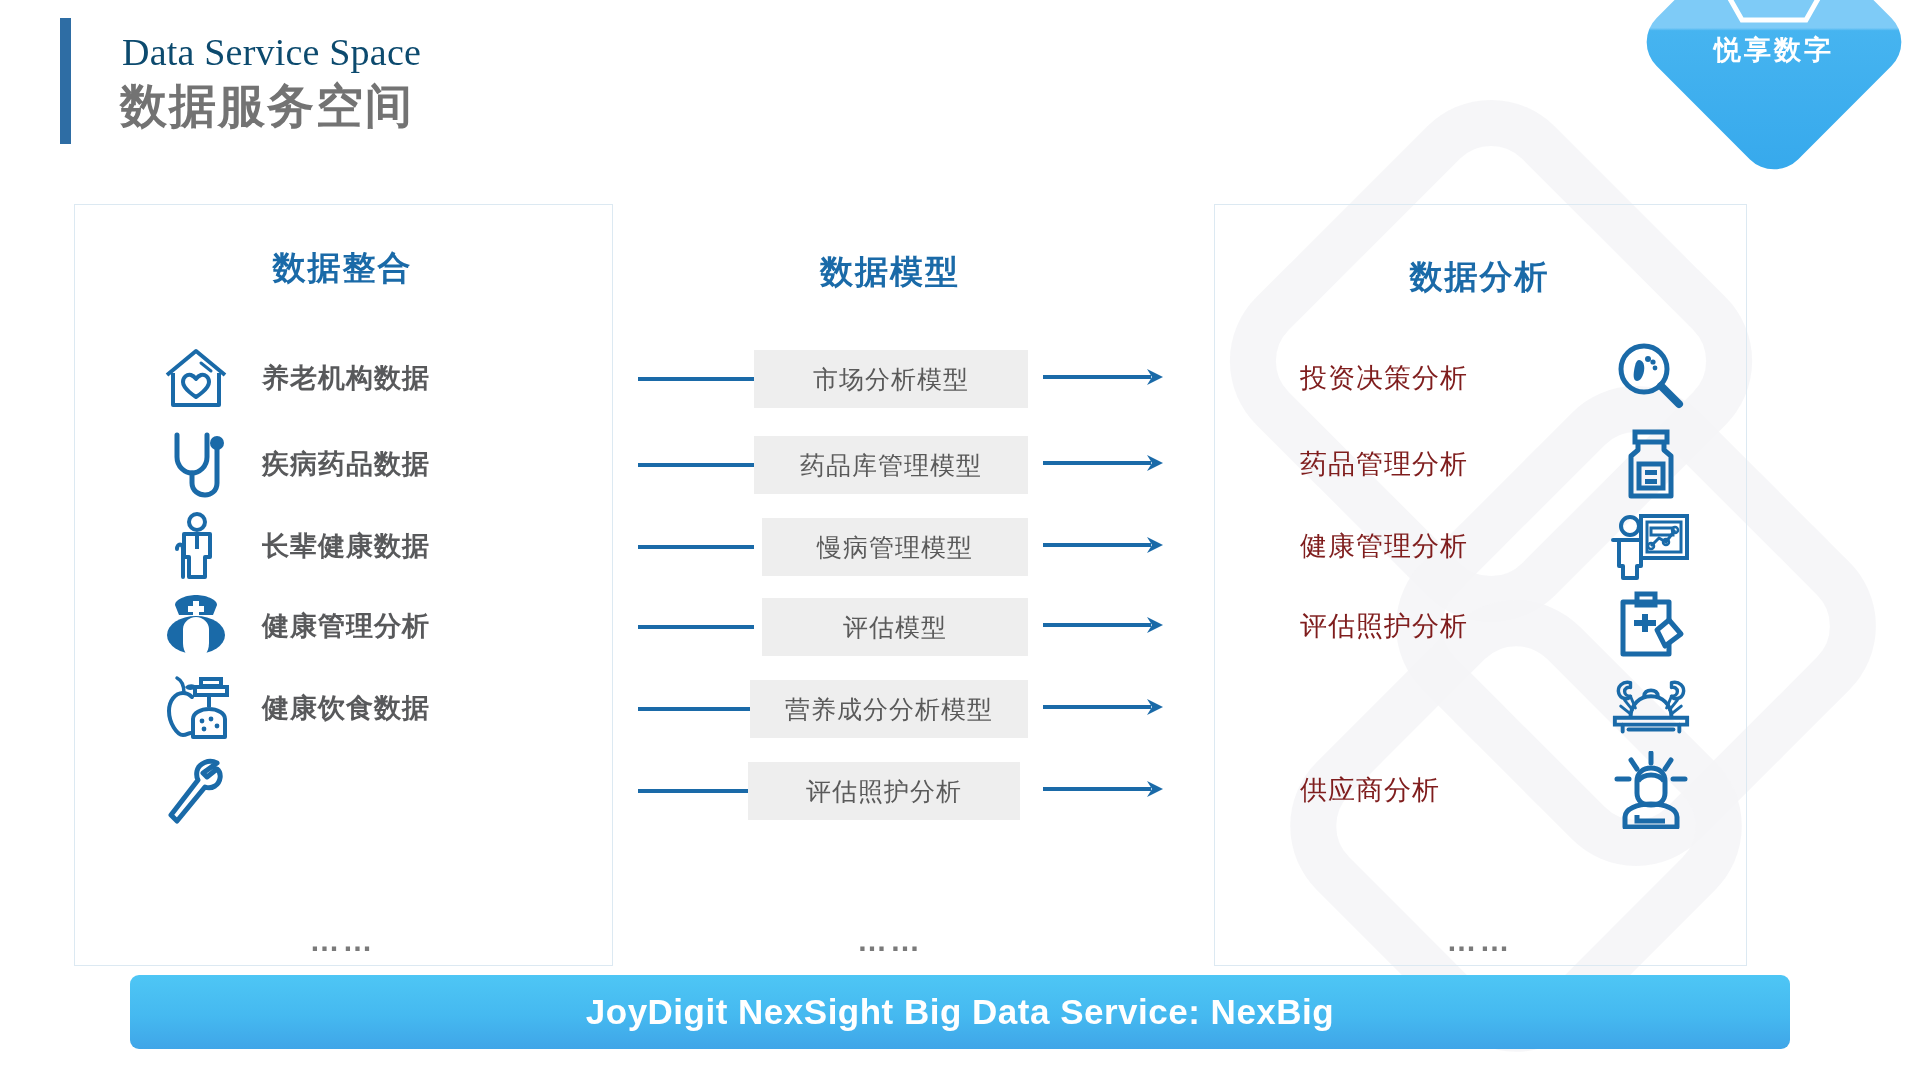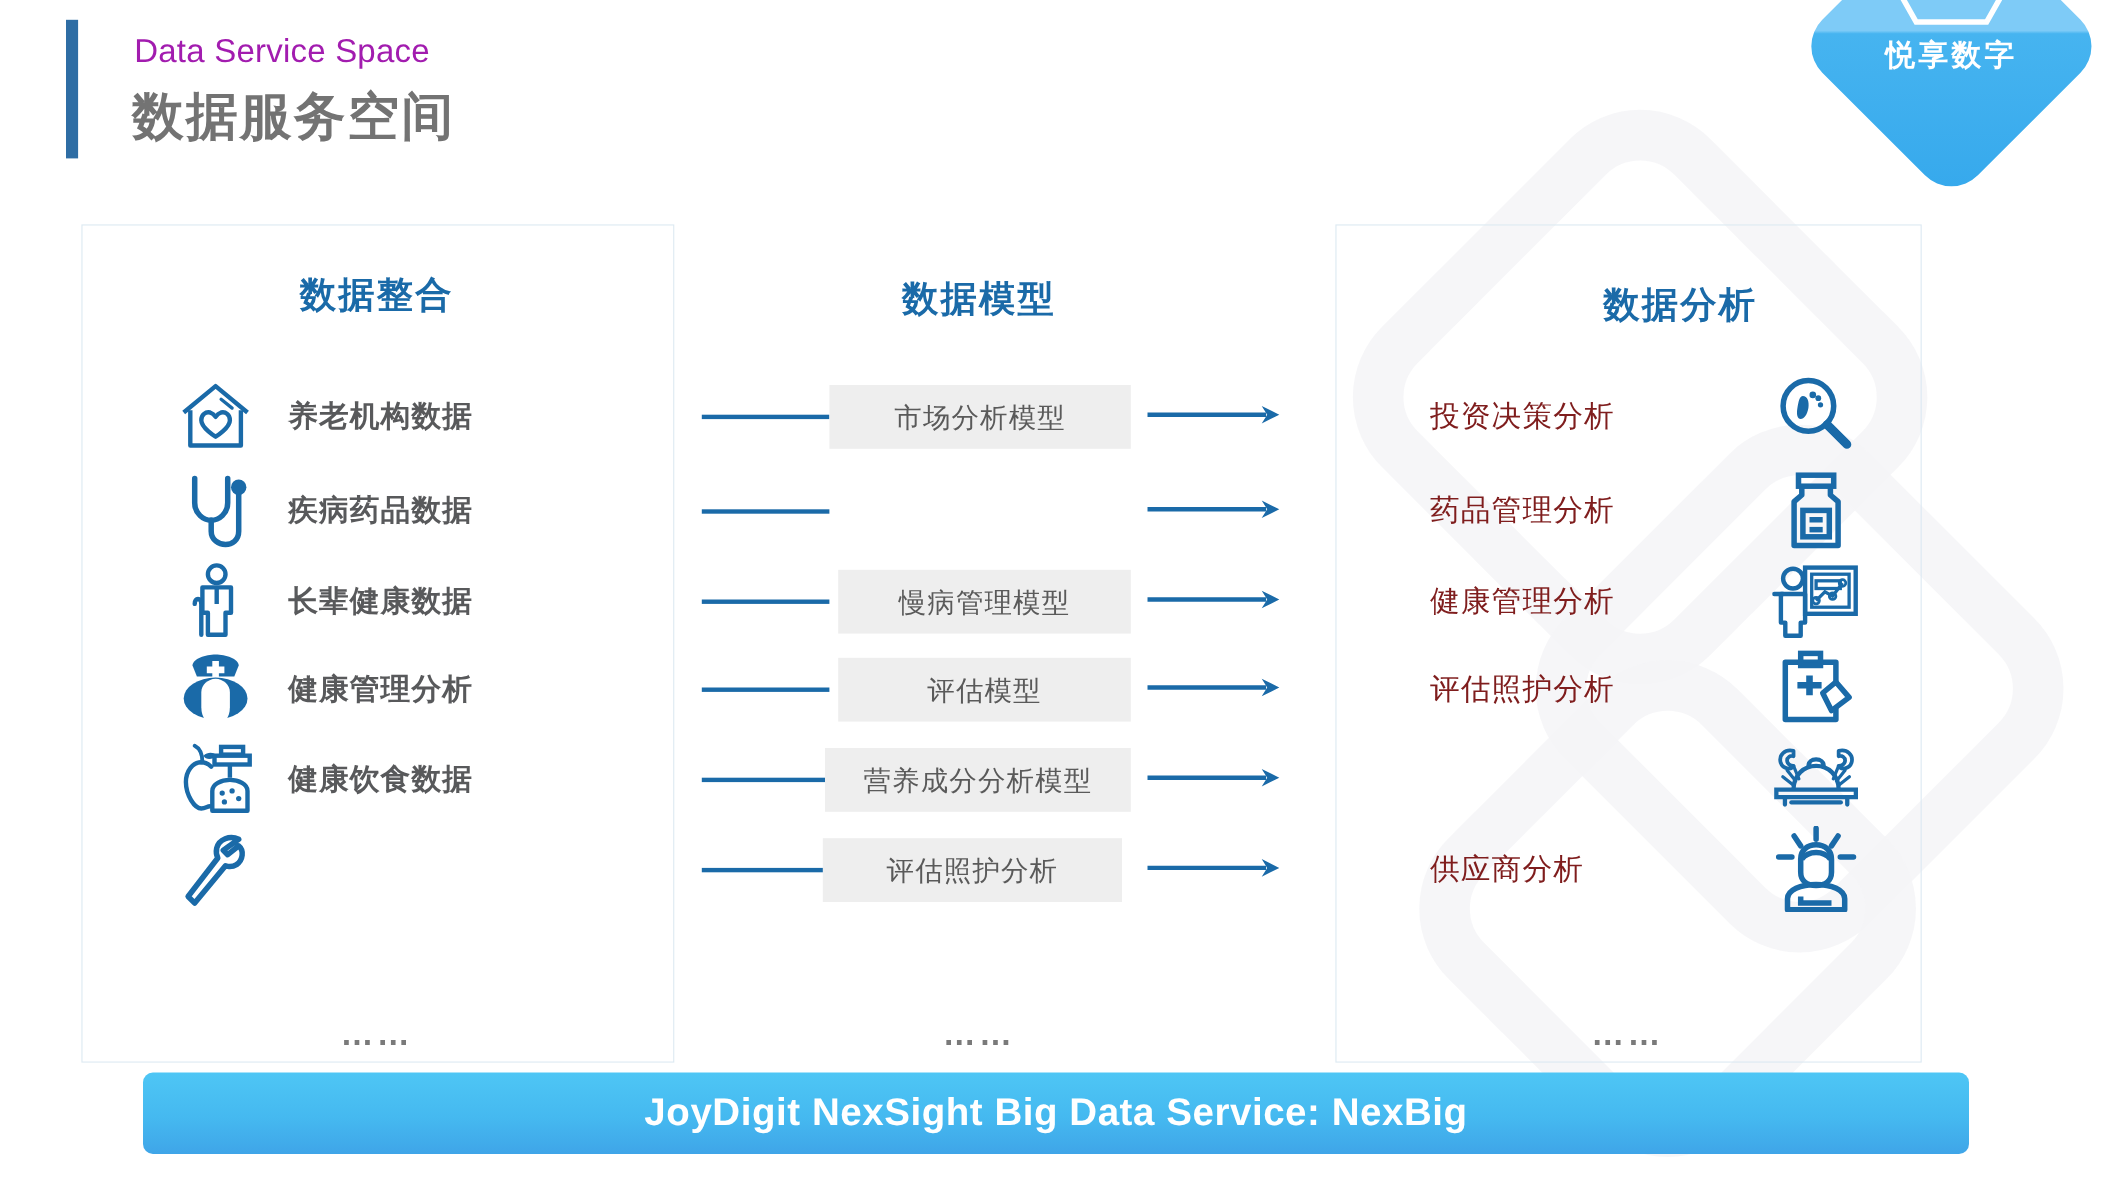--- a/index.html
+++ b/index.html
@@ -19,22 +19,22 @@
     opacity:.85;
   }
   
   .header{position:absolute;left:0;top:0;width:100%;height:175px;z-index:5;}
   .hdr-bar{
     position:absolute;left:60px;top:18px;width:11px;height:126px;
     background:#2e6da4;
   }
   .hdr-en{
     position:absolute;left:122px;top:30px;
-    font-size:30px;color:#a21caf;letter-spacing:.2px;
-    font-family:Liberation Sans, sans-serif;
+    font-size:38px;color:#0c4a6e;letter-spacing:.2px;
+    font-family:Liberation Serif, serif;
   }
   .hdr-cn{
     position:absolute;left:120px;top:75px;
     font-size:47px;font-weight:bold;color:#737373;letter-spacing:2px;
   }
   
   .logo-wrap{
     position:absolute;left:1626px;top:-106px;width:296px;height:296px;
     z-index:6;overflow:hidden;
   }
@@ -56,21 +56,21 @@
   }
   #panel-left{left:74px;width:537px;}
   #panel-right{left:1214px;width:531px;}
   
   .col-title{
     position:absolute;top:246px;font-size:33px;font-weight:bold;
     color:#1a6aa8;letter-spacing:2px;text-align:center;z-index:4;
   }
   #title-left{left:74px;width:537px;}
   #title-mid{left:620px;width:540px;top:250px;}
-  #title-right{left:1214px;width:531px;top:255px;margin-left:48px;}
+  #title-right{left:1214px;width:531px;top:255px;}
   .lrow{position:absolute;left:74px;width:537px;height:96px;z-index:4;text-align:center;}
   .lrow .ic{
     position:absolute;left:82px;top:0;width:80px;height:96px;
     display:flex;align-items:center;justify-content:center;
   }
   .lrow .lbl{
     position:absolute;left:188px;top:0;height:96px;display:flex;
     align-items:center;font-size:27px;font-weight:bold;color:#58595b;
     letter-spacing:1px;
   }
@@ -229,20 +229,21 @@
   <span class="marrow">
     <svg width="122" height="26" viewBox="0 0 122 26">
         <path d="M0 13 L108 13" stroke="#1a6aa8" stroke-width="4"></path>
         <path d="M104 5 L120 13 L104 21 L109 13 Z" fill="#1a6aa8"></path>
       </svg>
   </span>
 </div>
 
 <div class="mrow" style="top:416px">
   <span class="mline"></span>
+  <span class="mbox" style="left:134px;width:274px">药品库管理模型</span>
   <span class="marrow">
     <svg width="122" height="26" viewBox="0 0 122 26">
         <path d="M0 13 L108 13" stroke="#1a6aa8" stroke-width="4"></path>
         <path d="M104 5 L120 13 L104 21 L109 13 Z" fill="#1a6aa8"></path>
       </svg>
   </span>
 </div>
 
 <div class="mrow" style="top:498px">
   <span class="mline"></span>

